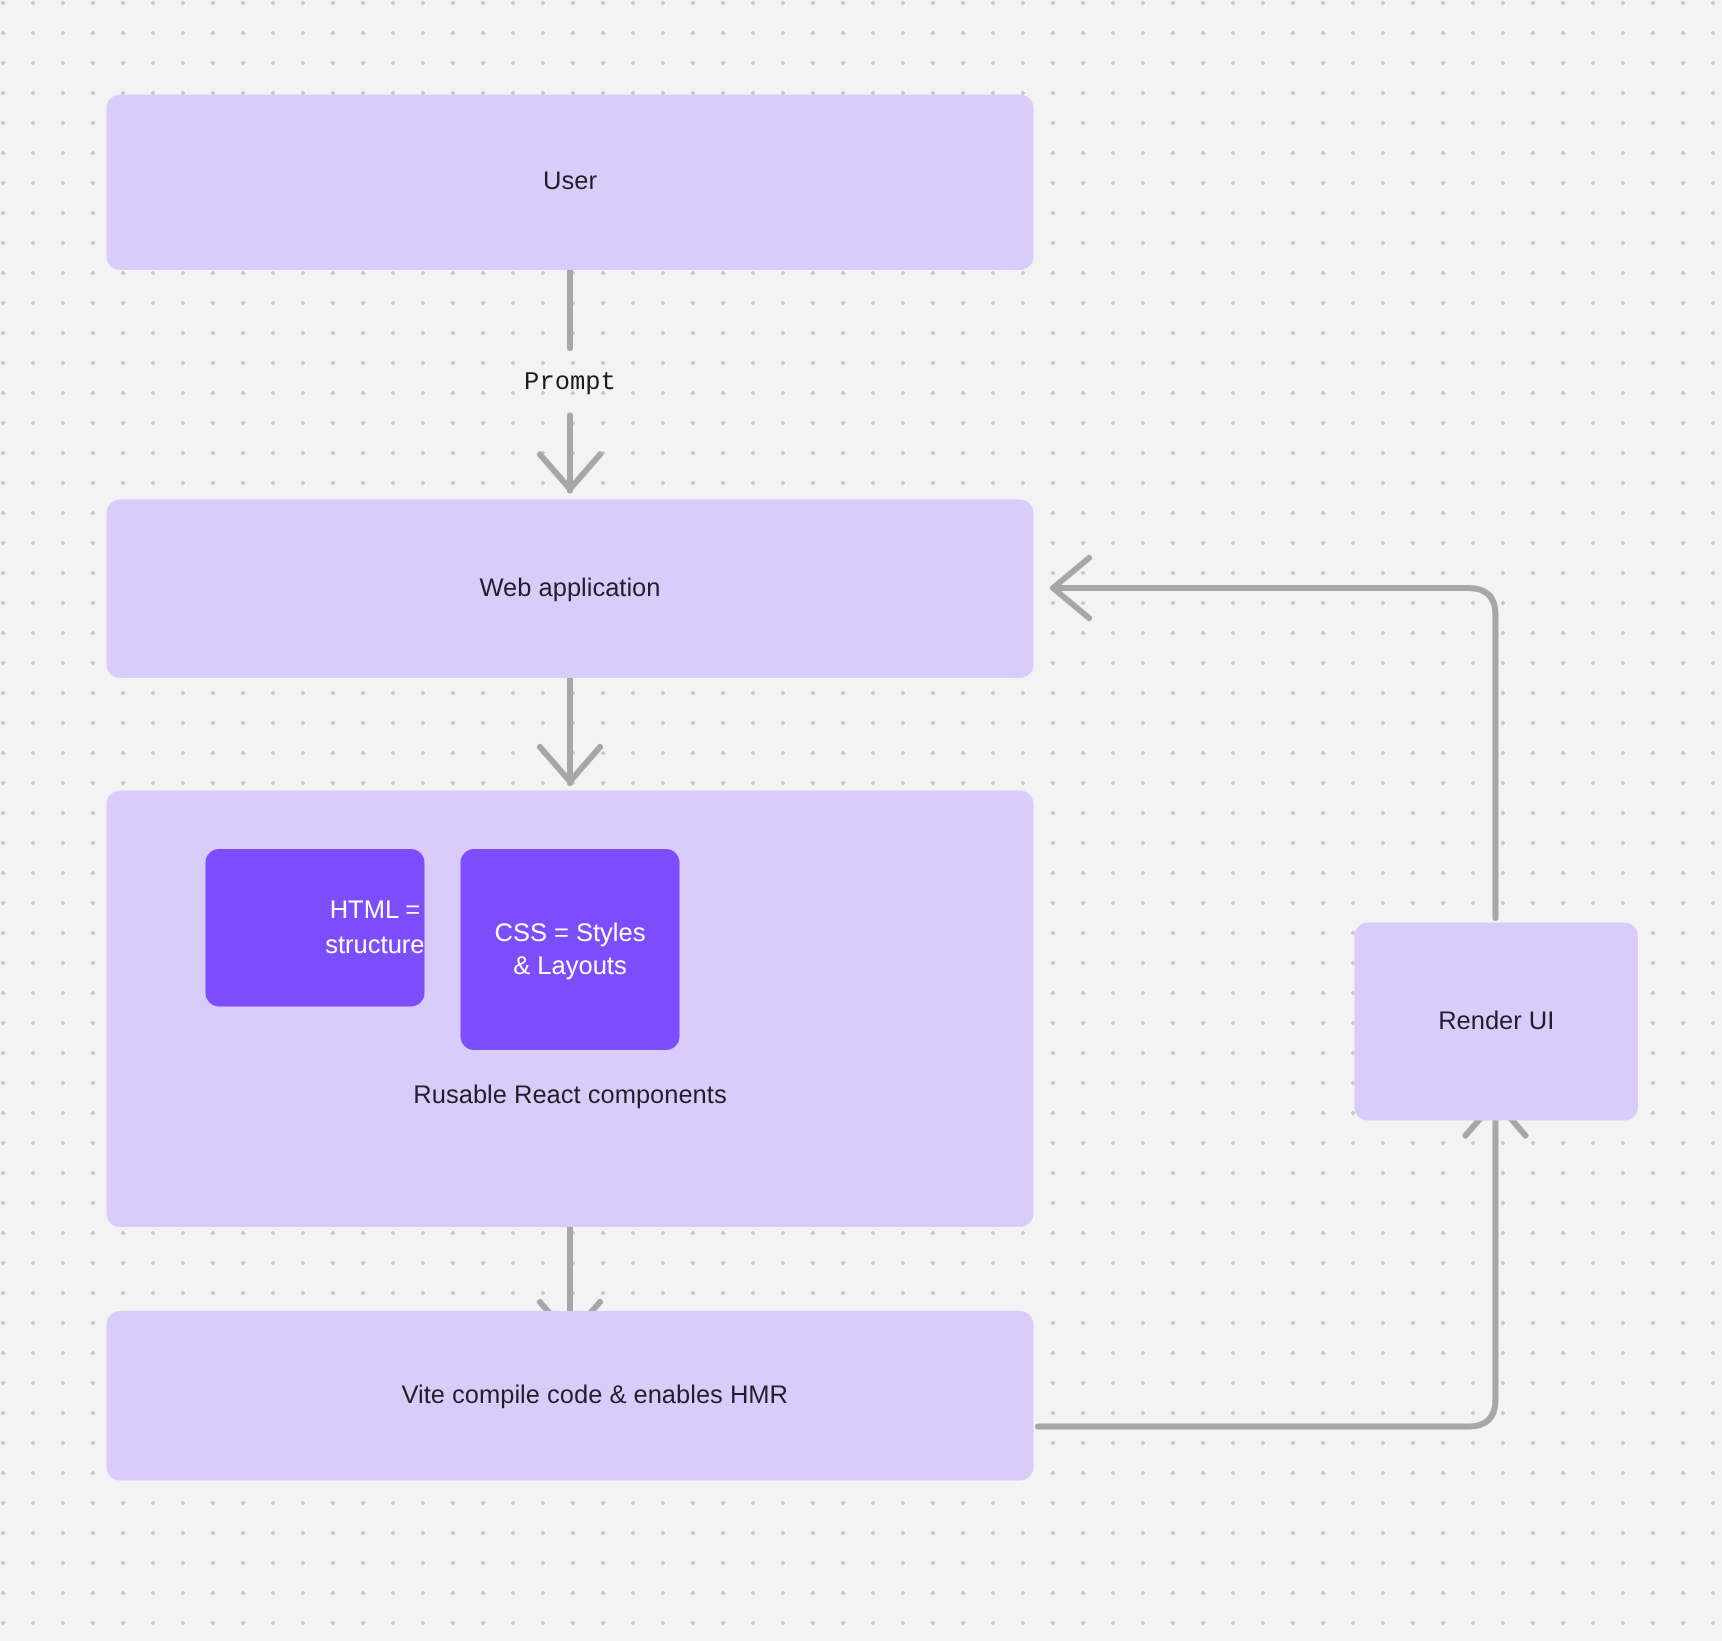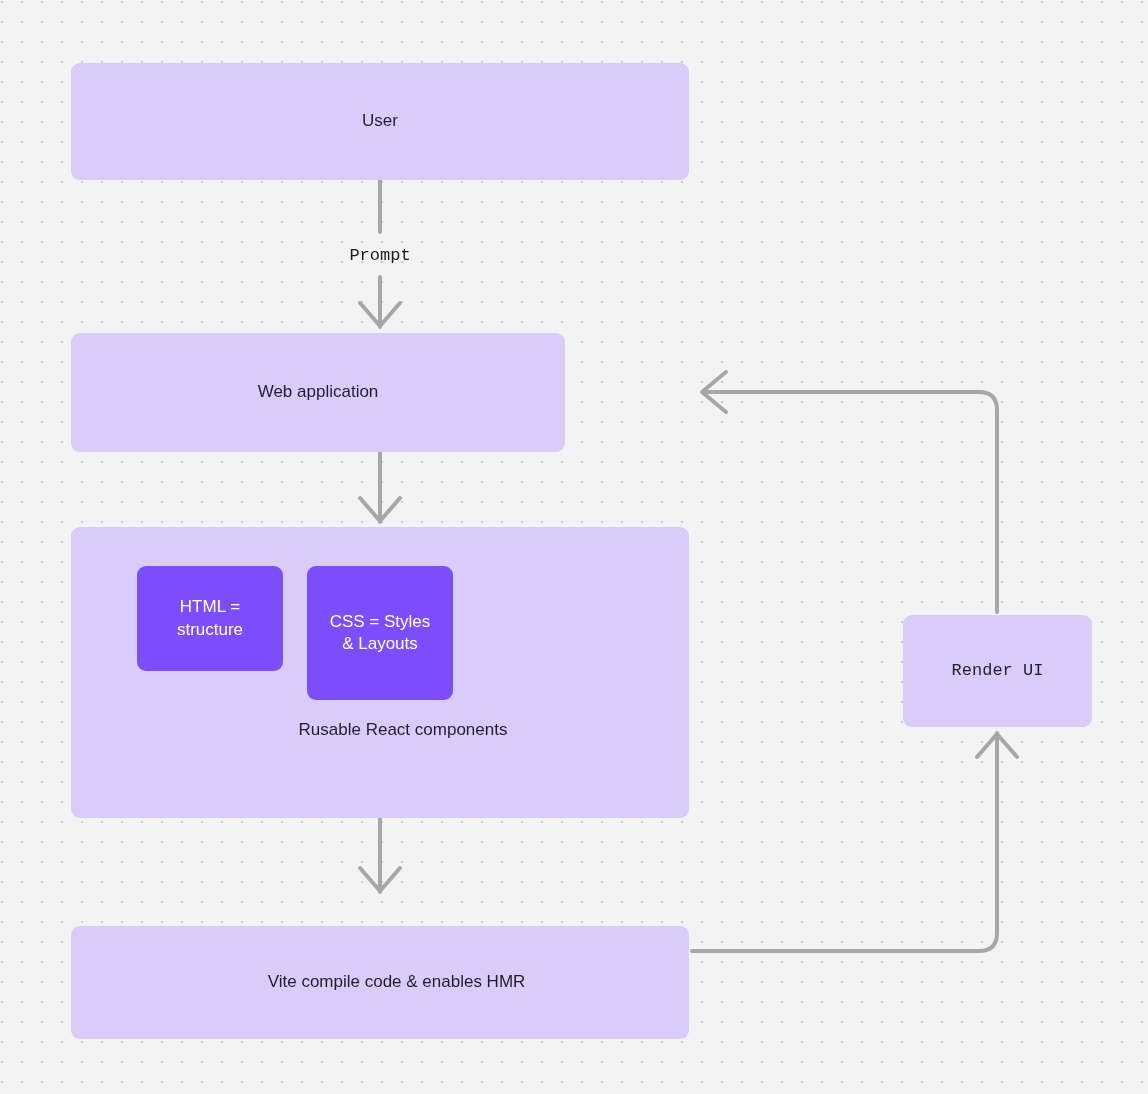--- a/index.html
+++ b/index.html
@@ -45,21 +45,20 @@
     border-radius: 9px;
     background: #d9ccfa;
   }
   .group-label {
     position: absolute;
     width: 100%;
     text-align: center;
     color: #1f1f2b;
     font-size: 17px;
     font-family: "Liberation Sans", sans-serif;
-    padding-left: 23px;
   }
   .edge-label {
     position: absolute;
     color: #1a1a1a;
     font-size: 17px;
     font-family: Liberation Mono, monospace;
     white-space: nowrap;
     text-align: center;
   }
   svg.edges {
@@ -110,45 +109,45 @@
     <path class="edge-path" d="M 997 612 L 997 410 Q 997 392 979 392 L 703 392"></path>
     <path class="edge-head" d="M 726 372 L 702 392 L 726 412"></path>
   </svg>
 
   <div class="node node-light" style="left:71px; top:63px; width:618px; height:117px;">
     <span>User</span>
   </div>
 
   <div class="edge-label" style="left:280px; top:246px; width:200px;">Prompt</div>
 
-  <div class="node node-light" style="left:71px; top:333px; width:494px; height:119px;">
+  <div class="node node-light" style="left:71px; top:333px; width:618px; height:119px;">
     <span>Web application</span>
   </div>
 
   <div class="group-box" style="left:71px; top:527px; width:618px; height:291px;">
 
-    <div class="node node-solid" style="left:66px; top:39px; width:146px; height:105px;">
+    <div class="node node-solid" style="left:66px; top:39px; width:146px; height:105px;justify-content:flex-end;">
       <span>
         <span>HTML =</span><br>
         <span>structure</span>
       </span>
     </div>
 
     <div class="node node-solid" style="left:236px; top:39px; width:146px; height:134px;">
       <span>
         <span>CSS = Styles</span><br>
         <span>&amp; Layouts</span>
       </span>
     </div>
 
 
     <div class="group-label" style="left:0; top:193px;">Rusable React components</div>
   </div>
 
-  <div class="node node-light" style="left:71px; top:926px; width:618px; height:113px;padding-left:33px;">
+  <div class="node node-light" style="left:71px; top:874px; width:618px; height:113px;padding-left:33px;">
     <span>Vite compile code &amp; enables HMR</span>
   </div>
 
-  <div class="node node-light" style="left:903px; top:615px; width:189px; height:112px;font-family:Liberation Mono, monospace;">
+  <div class="node node-light" style="left:903px; top:615px; width:189px; height:132px;">
     <span>Render UI</span>
   </div>
 
 </div>
 
 </body></html>

